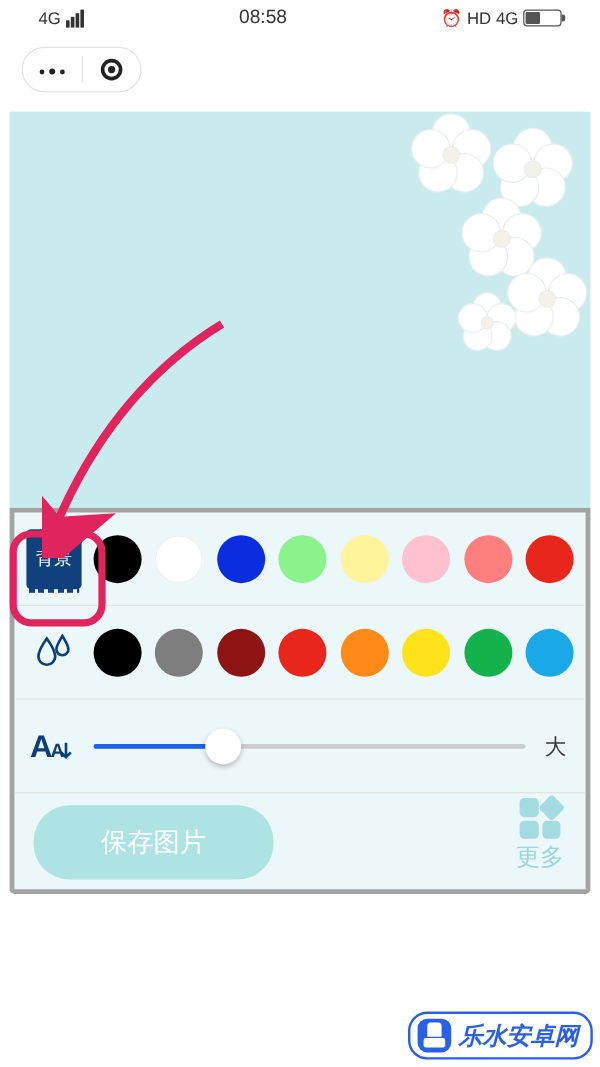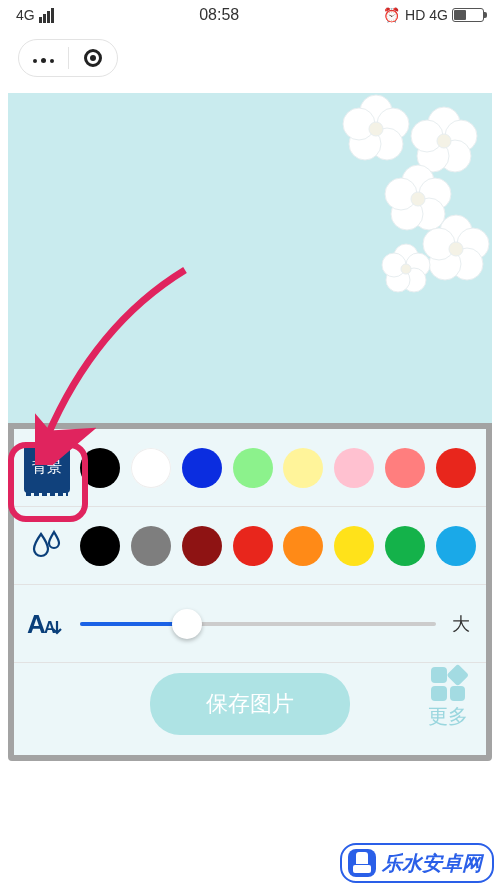--- a/index.html
+++ b/index.html
@@ -1,18 +1,18 @@
 <!DOCTYPE html>
 <html><head>
 <meta charset="utf-8">
 <style>
   * { box-sizing: border-box; margin: 0; padding: 0; }
   html, body { width: 500px; height: 889px; font-family: -apple-system, "Helvetica Neue", Arial, sans-serif; background: #fff; overflow: hidden; }
   
-  .status-bar { height: 30px; display: flex; align-items: center; justify-content: space-between; padding: 0 16px; font-size: 14px; color: #333; }
+  .status-bar { height: 30px; display: flex; align-items: center; justify-content: space-between; padding: 0 32px; font-size: 14px; color: #333; }
   .status-left, .status-right { display: flex; align-items: center; gap: 4px; }
   .signal-icon { display:inline-block; }
   .bar { display:inline-block; width:3px; background:#333; margin-right:1px; vertical-align:bottom; }
   .clock { font-size: 16px; }
   .battery { width: 32px; height: 14px; border: 1.5px solid #555; border-radius: 3px; position: relative; }
   .battery::after { content:""; position:absolute; right:-4px; top:3px; width:3px; height:6px; background:#555; border-radius:0 2px 2px 0; }
   .battery .lvl { position:absolute; left:1px; top:1px; bottom:1px; width:40%; background:#555; border-radius:1px; }
   
   .header { height: 55px; display: flex; align-items: center; justify-content: space-between; padding: 0 12px 0 18px; }
   .title { font-size: 22px; color:#222; }
@@ -21,37 +21,37 @@
   .capsule .divider { width:1px; height:22px; background:#e3e3e3; }
   .dots span { width:5px; height:5px; background:#222; border-radius:50%; display:inline-block; margin:0 2px; }
   .dots span.small { width:4px; height:4px; }
   .circ { width:18px; height:18px; border:3px solid #222; border-radius:50%; position:relative; }
   .circ::after{ content:""; position:absolute; left:50%; top:50%; width:6px; height:6px; background:#222; border-radius:50%; transform:translate(-50%,-50%); }
   
   .canvas { margin: 8px 8px 0 8px; background:#c9ebee; height: 330px; position:relative; overflow:hidden; }
   
   .arrow-svg { position:absolute; left: 35px; top: 265px; pointer-events:none; }
   
-  .panel { margin: 0 8px; background:#ecf7f9; border:6px solid #a3a3a3; border-radius:0 0 4px 4px; padding-bottom: 16px; }
+  .panel { margin: 0 8px; background:#ecf7f9; border:4px solid #a3a3a3; border-radius:0 0 4px 4px; padding-bottom: 4px; }
   .row { display:flex; align-items:center; height:78px; border-bottom:1px solid #e2e2e2; padding:0 10px; gap:10px; }
   .row:last-of-type{ border-bottom:none;}
   .row-label { width:46px; display:flex; align-items:center; justify-content:center; color:#0a3f7a; }
   .bg-chip { width:46px; height:50px; background:#10417c; border-radius:4px; display:flex; align-items:center; justify-content:center; color:#fff; font-size:15px; position:relative; }
   .bg-chip::after{ content:""; position:absolute; bottom:-3px; left:2px; right:2px; height:8px; background:
      repeating-linear-gradient(90deg,#10417c 0 5px, transparent 5px 8px); }
   .highlight { position:absolute; width:80px; height:80px; border:6px solid #e0245e; border-radius:18px; left:8px; top:442px; pointer-events:none; }
   .swatches { display:flex; flex:1; justify-content:space-between; align-items:center; }
   .swatch { width:40px; height:40px; border-radius:50%; flex:none; }
   .swatch.white { background:#fff; box-shadow: inset 0 0 0 1px #eee; }
   .slider { flex:1; display:flex; align-items:center; position:relative; height:30px; }
   .track-full { height:4px; background:#ccc; width:100%; border-radius:2px; }
   .track-fill { position:absolute; left:0; height:4px; background:#1a62e6; border-radius:2px; }
   .thumb { position:absolute; width:30px; height:30px; background:#fff; border-radius:50%; box-shadow:0 2px 4px rgba(0,0,0,0.25); top:0; transform:translateX(-50%); }
   .size-label { width:30px; text-align:center; font-size:18px; color:#333; }
-  .footer { display:flex; align-items:center; justify-content:center; padding: 10px 16px 4px; position:relative; }
+  .footer { display:flex; align-items:center; padding: 10px 16px 4px; position:relative; }
   .save-btn { background:#aee3e4; color:#fff; font-size:22px; padding: 16px 56px; border-radius: 30px; border:none; }
   .more { position:absolute; right:18px; top:4px; text-align:center; color:#9ad6de; font-size:20px; }
   .more-grid { width:34px; height:34px; margin:0 auto 2px; display:grid; grid-template-columns:1fr 1fr; grid-template-rows:1fr 1fr; gap:3px; }
   .more-grid span { background:#a3dbe2; border-radius:4px; }
   .more-grid span:nth-child(2){ transform:rotate(45deg); border-radius:3px; }
   
   .watermark { position:absolute; right:6px; bottom:6px; display:flex; align-items:center; gap:6px; background:#fff; border:2px solid #2a5fe8; border-radius:16px; padding:4px 10px 4px 6px; font-size:20px; color:#2a5fe8; font-weight:bold; font-style:italic; }
   .wm-icon { width:28px; height:28px; background:#2a5fe8; border-radius:8px; position:relative; }
   .wm-icon::before{content:""; position:absolute; width:12px; height:12px; background:#fff; border-radius:3px 3px 0 0; top:3px; left:8px;}
   .wm-icon::after{content:""; position:absolute; width:18px; height:8px; background:#fff; border-radius:2px; bottom:4px; left:5px;}

